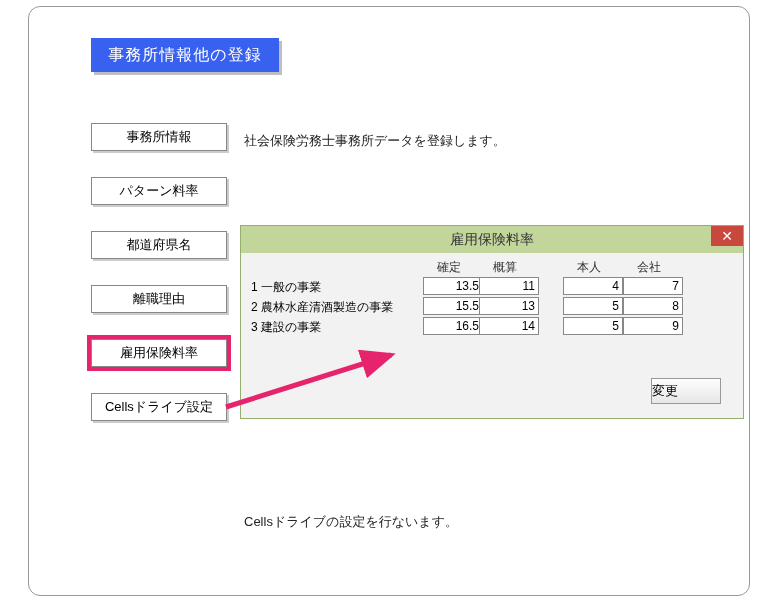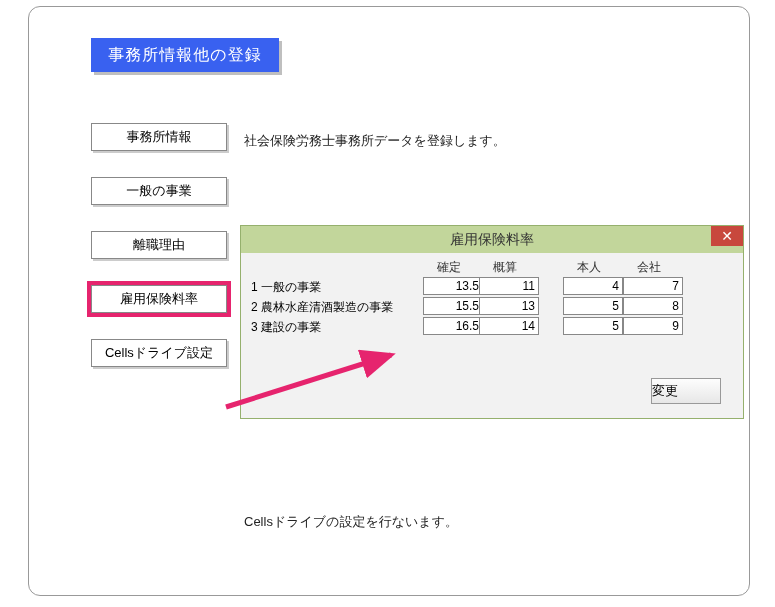--- a/index.html
+++ b/index.html
@@ -154,21 +154,24 @@
 
 <div class="panel">
 
   <div class="header-banner">事務所情報他の登録</div>
 
   <div class="nav-col">
     <div class="nav-btn">
         <span>事務所情報</span>
       </div>
     <div class="nav-btn">
-        <span>一般の事業</span>
+        <span>パターン料率</span>
+      </div>
+    <div class="nav-btn">
+        <span>都道府県名</span>
       </div>
     <div class="nav-btn">
         <span>離職理由</span>
       </div>
     <div class="nav-btn highlight">
         <span>雇用保険料率</span>
       </div>
     <div class="nav-btn">
         <span>Cellsドライブ設定</span>
       </div>

